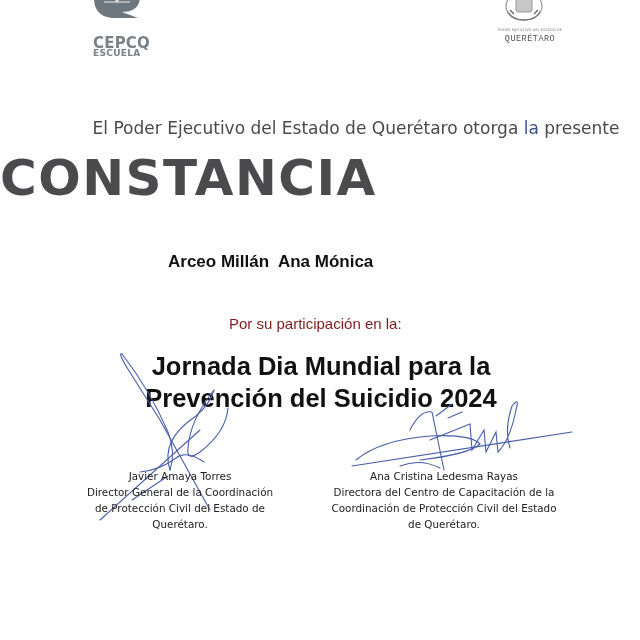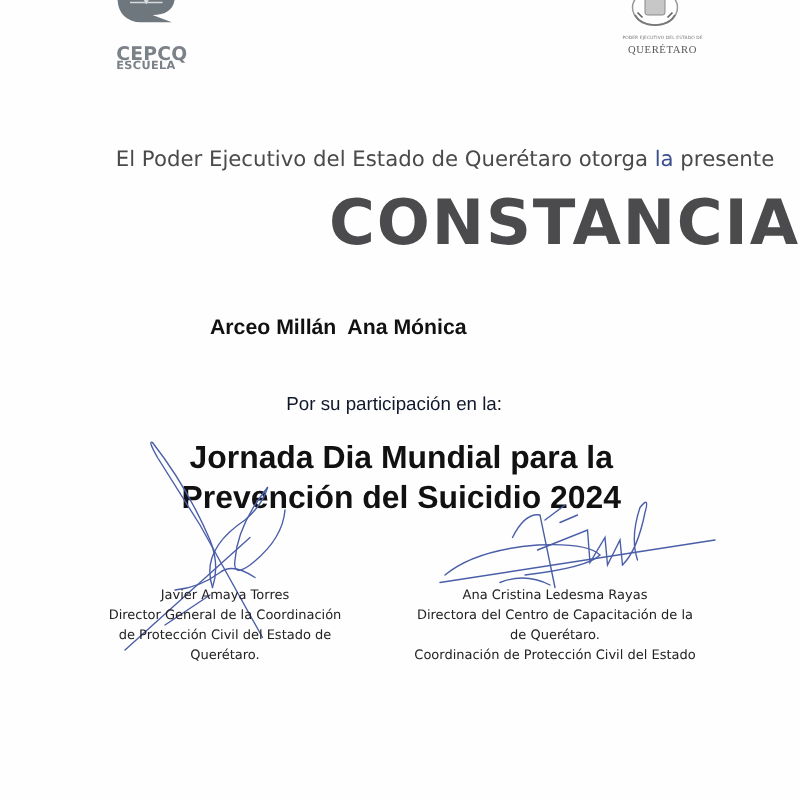--- a/index.html
+++ b/index.html
@@ -81,21 +81,21 @@
       color: #777;
       letter-spacing: 0.1px;
       white-space: nowrap;
     }
     .logo-qro .big {
       position: absolute;
       left: 4px;
       top: 34px;
       width: 72px;
       text-align: center;
-      font-family: Liberation Serif, serif;
+      font-family: Liberation Mono, monospace;
       font-size: 8.5px;
       color: #555;
       letter-spacing: 0.5px;
     }
 
     .intro {
       position: absolute;
       left: 0;
       width: 640px;
       top: 118px;
@@ -105,21 +105,21 @@
       color: #4a4a4a;
       margin-left: 36px;
     }
     .intro .hl { color: #3b4f8a; }
 
     .title {
       position: absolute;
       left: 0;
       width: 640px;
       top: 148px;
-      text-align: right;
+      text-align: left;
       font-family: "DejaVu Sans", sans-serif;
       font-weight: bold;
       font-size: 50px;
       letter-spacing: 1.5px;
       color: #4b4b4d;
       line-height: 60px;
     }
 
     .recipient {
       position: absolute;
@@ -131,21 +131,21 @@
       color: #111;
       white-space: pre;
     }
 
     .participation {
       position: absolute;
       left: 229px;
       top: 315px;
       font-family: "Liberation Sans", sans-serif;
       font-size: 15px;
-      color: #0f172a;
+      color: #7f1d1d;
     }
 
     .event {
       position: absolute;
       left: 0;
       width: 680px;
       top: 350px;
       text-align: center;
       font-family: "Liberation Sans", sans-serif;
       font-weight: bold;
@@ -241,17 +241,17 @@
   <div class="signer signer-left">
     <div>Javier Amaya Torres</div>
     <div>Director General de la Coordinación</div>
     <div>de  Protección Civil del Estado de</div>
     <div>Querétaro.</div>
   </div>
 
   <div class="signer signer-right">
     <div>Ana Cristina Ledesma Rayas</div>
     <div>Directora del Centro  de Capacitación de la</div>
+    <div>Coordinación de  Protección Civil del Estado</div>
     <div>de Querétaro.</div>
-    <div>Coordinación de  Protección Civil del Estado</div>
   </div>
 
 </div>
 
 </body></html>

